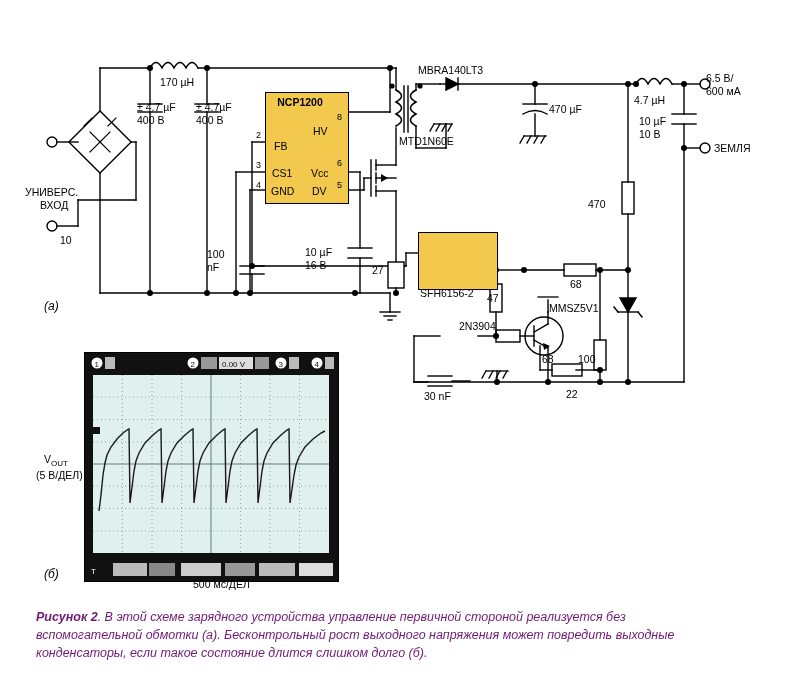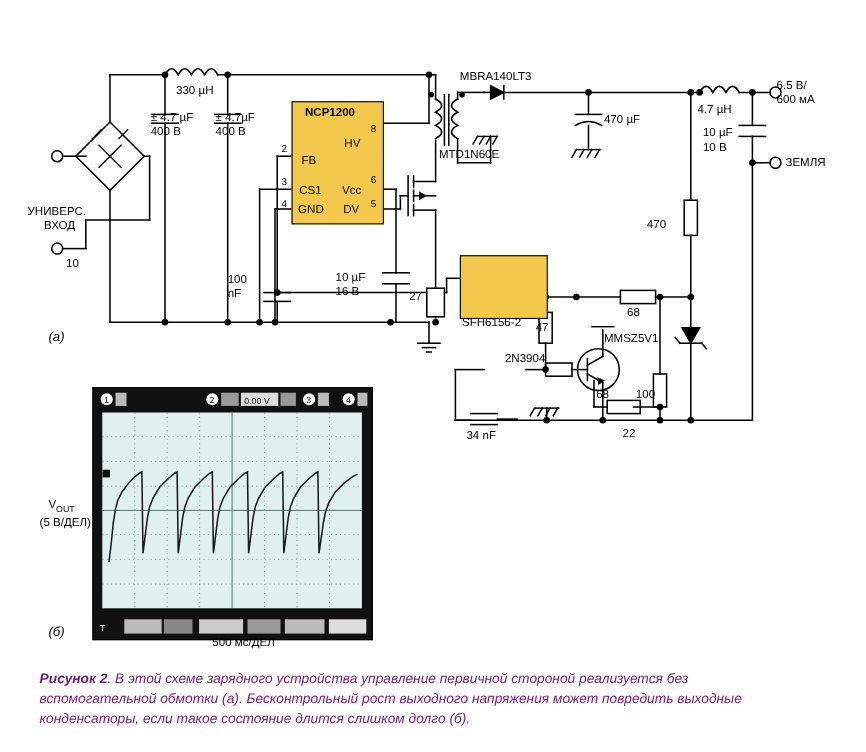--- a/index.html
+++ b/index.html
@@ -295,21 +295,21 @@
   <div class="lbl" style="left:337px;top:112px;font-size:9px;">8</div>
   <div class="lbl" style="left:337px;top:158px;font-size:9px;">6</div>
   <div class="lbl" style="left:337px;top:180px;font-size:9px;">5</div>
 
   <div class="opto"></div>
 
   <div class="lbl" style="left:25px;top:186px;">УНИВЕРС.</div>
   <div class="lbl" style="left:40px;top:199px;">ВХОД</div>
   <div class="lbl" style="left:60px;top:234px;">10</div>
 
-  <div class="lbl" style="left:160px;top:76px;">330 µH</div>
+  <div class="lbl" style="left:160px;top:76px;">170 µH</div>
   <div class="lbl" style="left:137px;top:101px;">± <span>4.7 µF</span></div>
   <div class="lbl" style="left:137px;top:114px;">400 В</div>
   <div class="lbl" style="left:196px;top:101px;">± <span>4.7µF</span></div>
   <div class="lbl" style="left:196px;top:114px;">400 В</div>
 
   <div class="lbl" style="left:207px;top:248px;">100</div>
   <div class="lbl" style="left:207px;top:261px;">nF</div>
 
   <div class="lbl" style="left:305px;top:246px;">10 µF</div>
   <div class="lbl" style="left:305px;top:259px;">16 В</div>
@@ -328,21 +328,21 @@
 
   <div class="lbl" style="left:588px;top:198px;">470</div>
   <div class="lbl" style="left:570px;top:278px;">68</div>
   <div class="lbl" style="left:542px;top:353px;">68</div>
   <div class="lbl" style="left:487px;top:292px;">47</div>
   <div class="lbl" style="left:578px;top:353px;">100</div>
   <div class="lbl" style="left:566px;top:388px;">22</div>
   <div class="lbl" style="left:549px;top:302px;">MMSZ5V1</div>
   <div class="lbl" style="left:459px;top:320px;">2N3904</div>
   <div class="lbl" style="left:420px;top:287px;">SFH6156-2</div>
-  <div class="lbl" style="left:424px;top:390px;">34 nF</div>
+  <div class="lbl" style="left:424px;top:390px;">30 nF</div>
 
   <div class="lbl it" style="left:44px;top:300px;font-size:12px;">(а)</div>
 
   <div class="scope">
     <div class="scope-top">
       <svg width="253" height="20">
         <circle cx="12" cy="10" r="5.5" fill="#fff"></circle>
         <text x="9.5" y="13.5" font-size="8" fill="#111" font-family="Liberation Sans, sans-serif">1</text>
         <rect x="20" y="4" width="10" height="12" fill="#bbb"></rect>
         <circle cx="108" cy="10" r="5.5" fill="#fff"></circle>

